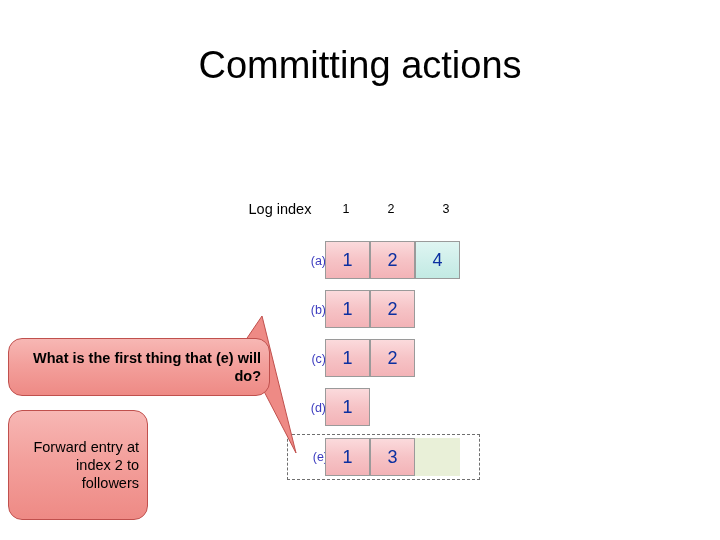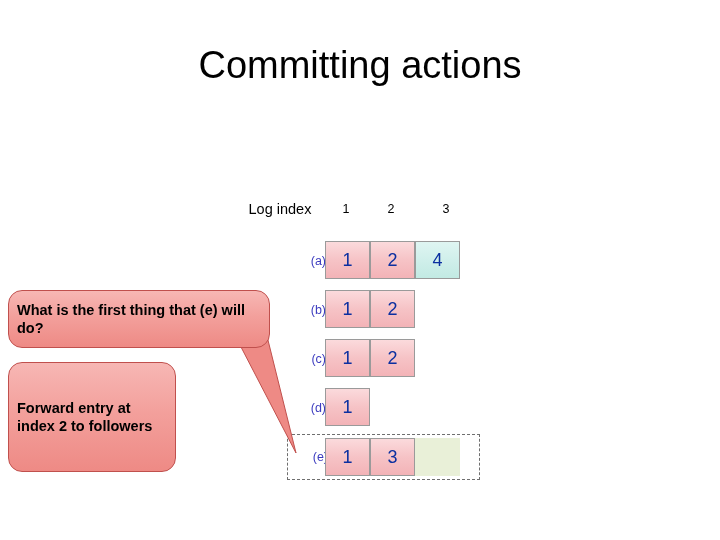--- a/index.html
+++ b/index.html
@@ -97,39 +97,40 @@
   
   .callout {
     position: absolute;
     box-sizing: border-box;
     border: 1px solid #c0504d;
     border-radius: 14px;
     background: linear-gradient(to bottom, #f7b7b4 0%, #f3a09c 45%, #ee8a85 100%);
     color: #000000;
     font-weight: bold;
     font-size: 14.5px;
-    text-align: left;
+    text-align: right;
     display: flex;
     align-items: center;
     justify-content: center;
     line-height: 1.25;
     padding: 4px 8px;
+    margin-top: 48px;
   }
   .callout.question {
     left: 8px;
     top: 290px;
     width: 262px;
     height: 58px;
   }
   .callout.forward {
     left: 8px;
     top: 362px;
-    width: 168px;
+    width: 140px;
     height: 110px;
-    font-weight: bold;
+    font-weight: normal;
     font-size: 14.5px;
   }
 
   .arrow-svg {
     position: absolute;
     left: 0; top: 0;
     width: 720px;
     height: 540px;
     pointer-events: none;
   }

